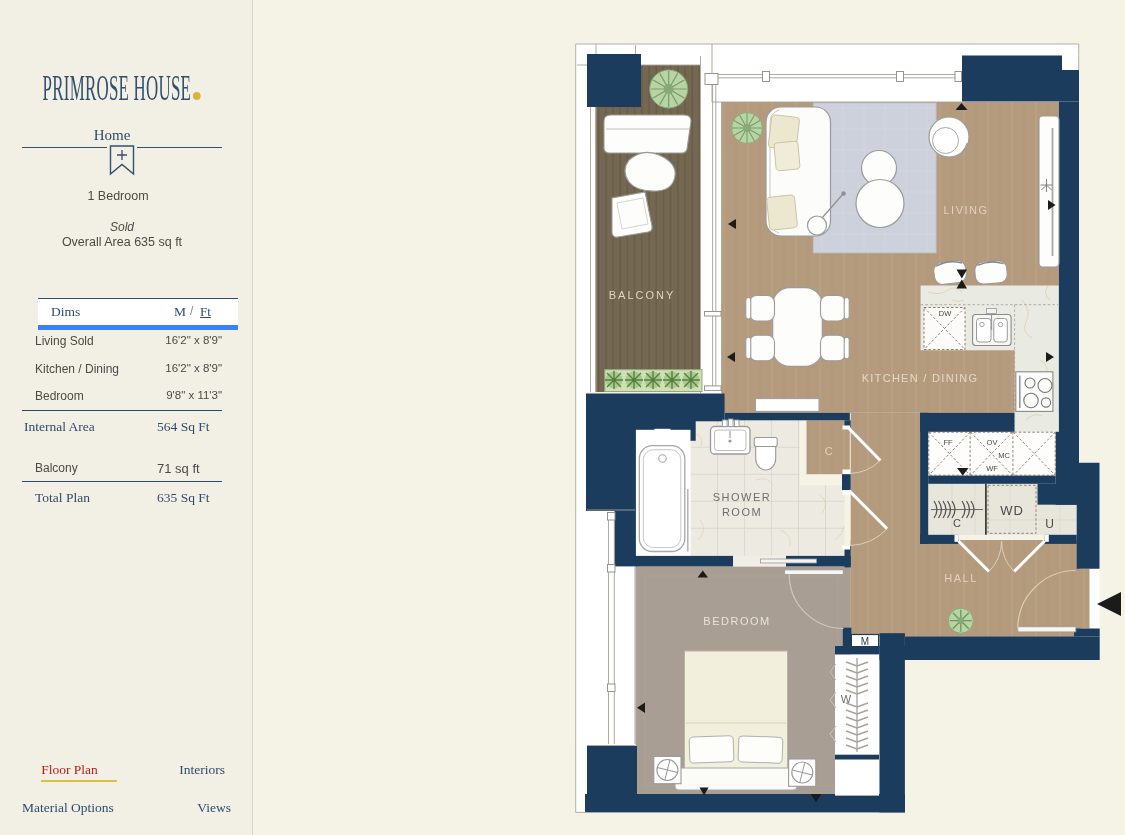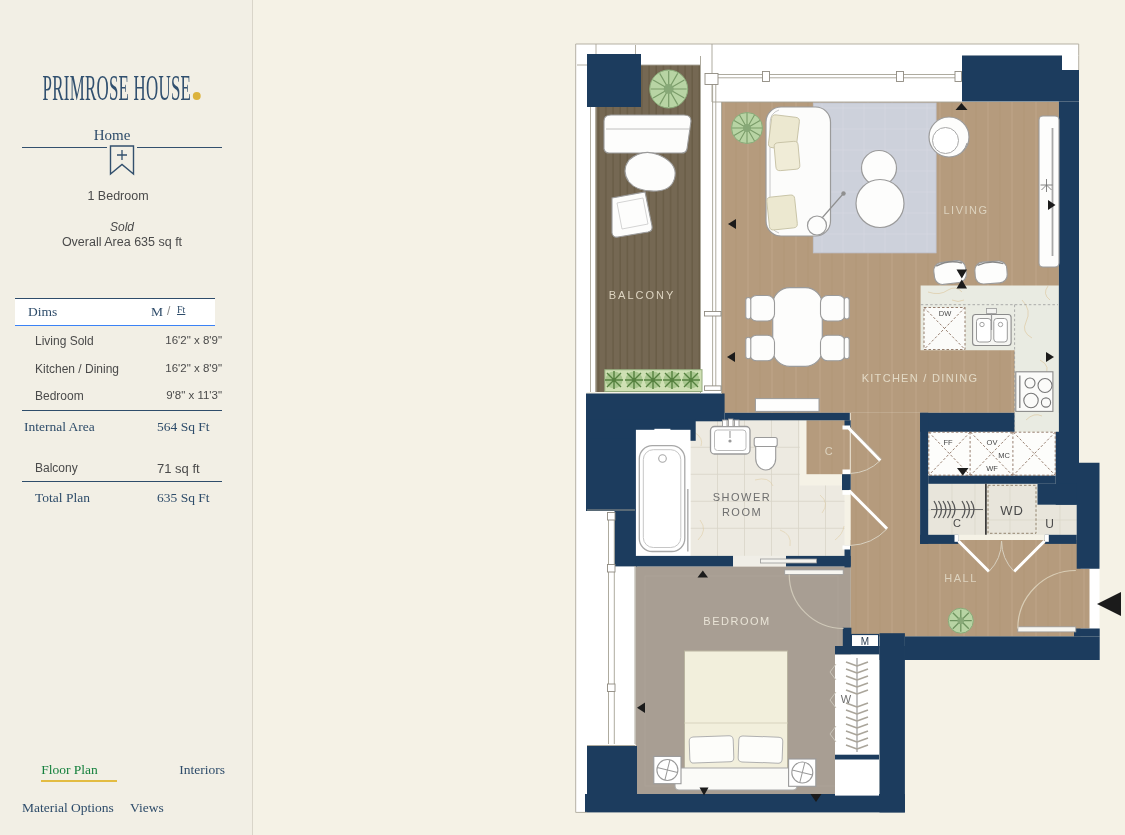--- a/index.html
+++ b/index.html
@@ -28,25 +28,25 @@
       <path d="M15 6 V16 M10 11 H20" stroke="#33506d" stroke-width="1.3"></path>
     </svg>
   </div>
 
   <div class="a ctr gy" style="top:189px;font-size:12.5px;transform:translateX(-8px)">1 Bedroom</div>
 
   <div class="a ctr gy" style="top:220px;font-size:12px;font-style:italic;transform:translateX(-4px)">Sold</div>
 
   <div class="a ctr gy" style="top:235px;font-size:12.5px;transform:translateX(-4px)">Overall Area 635 sq ft</div>
 
-  <div class="a" style="top:298px;left:15px;width:200px;height:26px;background:#ffffff;border-top:1px solid #2e4c6a;border-bottom:1px solid #3b82f6">
+  <div class="a" style="top:298px;left:38px;width:200px;height:26px;background:#ffffff;border-top:1px solid #2e4c6a;border-bottom:5px solid #3b82f6">
     <span class="a ser nv" style="left:13px;top:5px;font-size:13.5px">Dims</span>
     <span class="a ser nv" style="left:136px;top:5px;font-size:13.5px">M</span>
     <span class="a" style="left:152px;top:5px;font-size:12px;color:#8a8a8a">/</span>
-    <span class="a ser nv" style="left:162px;top:5px;font-size:10px;text-decoration:underline">Ft</span>
+    <span class="a ser nv" style="left:162px;top:5px;font-size:13px;text-decoration:underline">Ft</span>
   </div>
 
   <div class="a gy" style="top:334px;left:22px;width:200px;font-size:12px">
     <span class="a" style="left:13px">Living Sold</span>
       <span class="a" style="right:0;font-size:11.5px">16'2" x 8'9"</span>
   </div>
 
   <div class="a gy" style="top:362px;left:22px;width:200px;font-size:12px">
     <span class="a" style="left:13px">Kitchen / Dining</span>
       <span class="a" style="right:0;font-size:11.5px">16'2" x 8'9"</span>
@@ -69,29 +69,29 @@
       <span class="a" style="left:135px;font-size:13px">71 sq ft</span>
   </div>
 
   <div class="a" style="top:481px;left:22px;width:200px;height:1px;background:#2e4c6a"></div>
 
   <div class="a ser nv" style="top:490px;left:22px;width:200px;font-size:13.5px">
     <span class="a" style="left:13px">Total Plan</span>
       <span class="a" style="left:135px">635 Sq Ft</span>
   </div>
 
-  <div class="a ser" style="top:762px;left:22px;width:95px;text-align:center;font-size:13.5px;color:#15803d">Floor Plan</div>
+  <div class="a ser" style="top:762px;left:22px;width:95px;text-align:center;font-size:13.5px;color:#b91c1c">Floor Plan</div>
 
   <div class="a ser nv" style="top:762px;left:130px;width:95px;text-align:right;font-size:13.5px">Interiors</div>
 
   <div class="a" style="top:780px;left:41px;width:76px;height:1.5px;background:#e3bc42"></div>
 
   <div class="a ser nv" style="top:800px;left:22px;width:95px;font-size:13.5px">Material Options</div>
 
-  <div class="a ser nv" style="top:800px;left:130px;width:95px;text-align:left;font-size:13.5px">Views</div>
+  <div class="a ser nv" style="top:800px;left:136px;width:95px;text-align:right;font-size:13.5px">Views</div>
 </div>
 
 <svg class="a" style="left:0;top:0" width="1125" height="835" viewBox="0 0 1125 835">
 <defs>
   <pattern id="wood" width="24" height="90" patternUnits="userSpaceOnUse">
     <rect width="24" height="90" fill="#b59b7d"></rect>
     <path d="M4 0V90" stroke="#bea488" stroke-width="1.1"></path>
     <path d="M16 0V90" stroke="#ae9376" stroke-width="0.7"></path>
   </pattern>
   <pattern id="deck" width="7.2" height="40" patternUnits="userSpaceOnUse">

